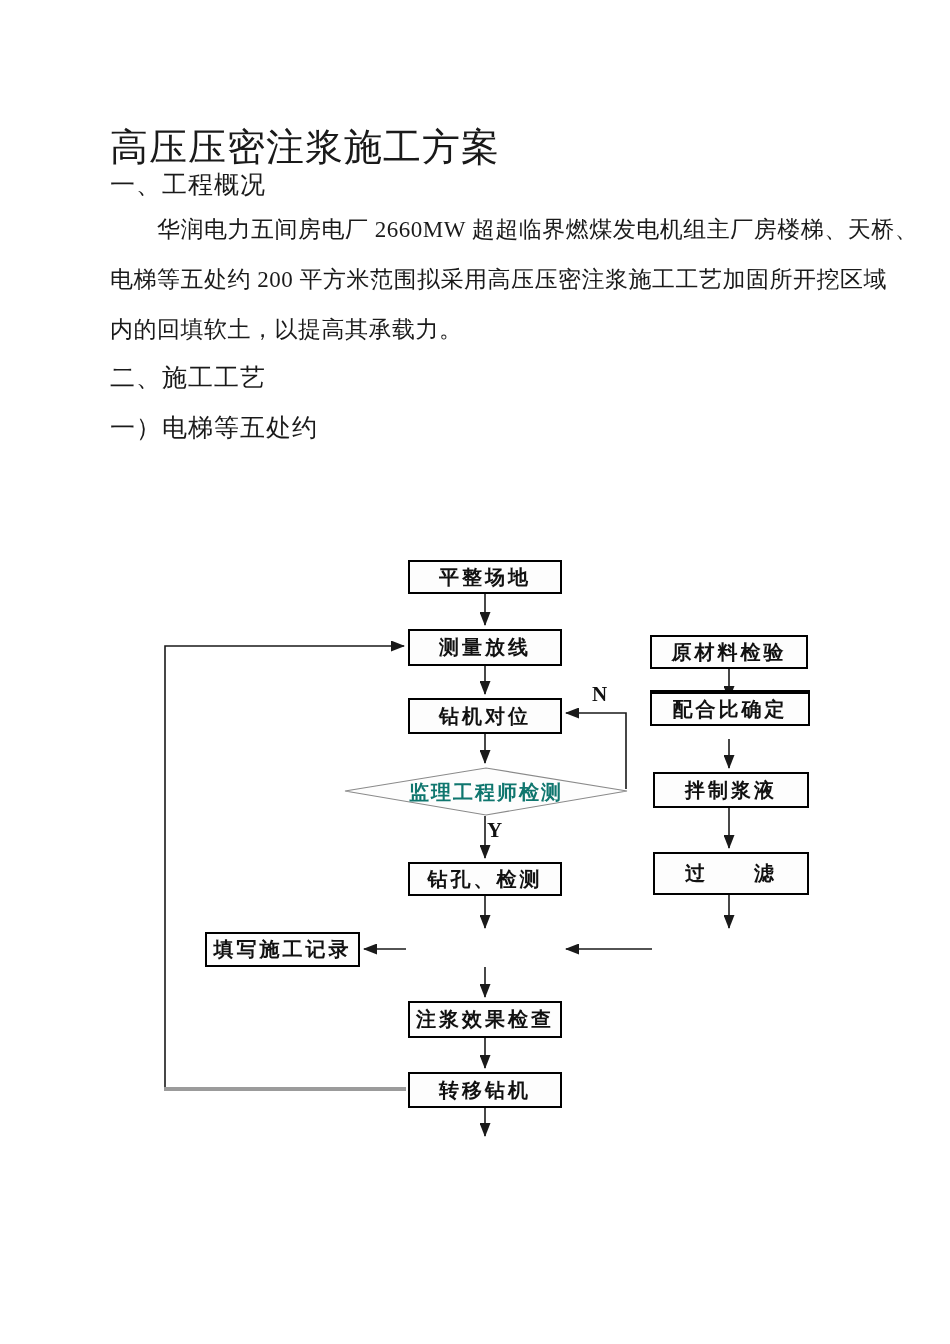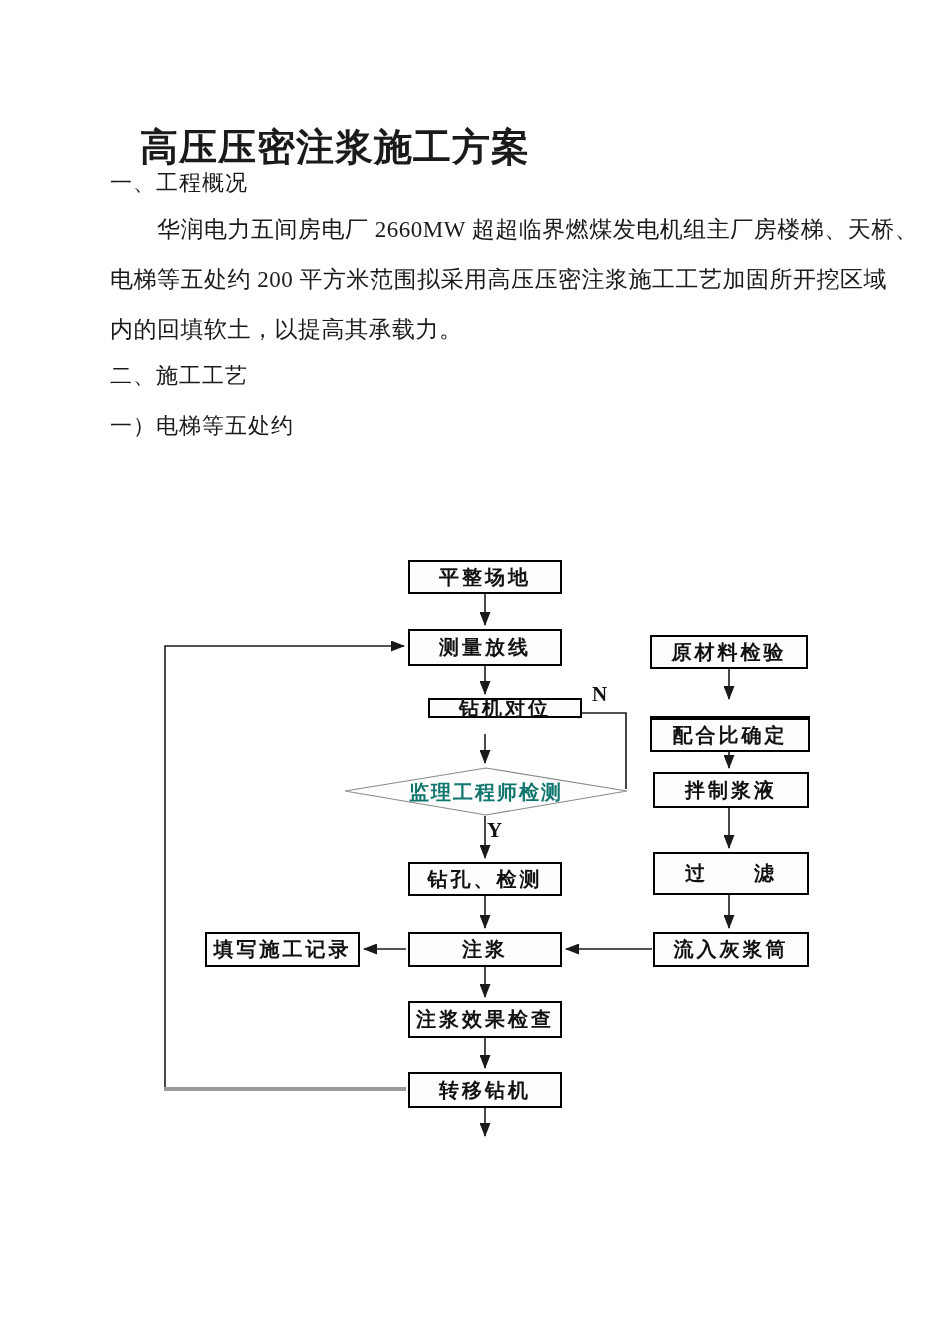--- a/index.html
+++ b/index.html
@@ -2,24 +2,24 @@
 <html><head>
 <meta charset="utf-8">
 <style>
   html,body{margin:0;padding:0;background:#fff;}
   .page{
     position:relative;width:950px;height:1344px;background:#ffffff;
     font-family:"Liberation Serif","DejaVu Serif",serif;color:#1a1a1a;overflow:hidden;
   }
   .doc-title{
     position:absolute;left:110px;top:97px;font-size:38px;letter-spacing:1px;
-    font-weight:bold;white-space:nowrap;margin-left:30px;
+    font-weight:normal;white-space:nowrap;
   }
   .h2{
-    position:absolute;left:110px;font-size:22px;white-space:nowrap;letter-spacing:1px;
+    position:absolute;left:110px;font-size:25px;white-space:nowrap;letter-spacing:1px;
   }
   .para-line{
     position:absolute;left:110px;width:740px;font-size:23px;line-height:32px;
     text-align:justify;text-align-last:justify;white-space:nowrap;letter-spacing:0.5px;
   }
   .para-line.last{text-align:right;text-align-last:left;}
   .para-line.first{text-indent:47px;}
   .flowchart{position:absolute;left:0;top:0;width:950px;height:1344px;}
   .connectors{position:absolute;left:0;top:0;}
   .node{
@@ -89,31 +89,29 @@
 
         <polyline points="626,789 626,713 566,713" marker-end="url(#ah)"></polyline>
 
         <polyline points="165,1091 165,646 404,646" marker-end="url(#ah)"></polyline>
       </g>
       <line x1="406" y1="1089" x2="164" y2="1089" stroke="#9b9b9b" stroke-width="4"></line>
     </svg>
 
     <div class="node" style="left:408px;top:560px;width:154px;height:34px">平整场地</div>
     <div class="node" style="left:408px;top:629px;width:154px;height:37px">测量放线</div>
-    <div class="node" style="left:428px;top:698px;width:154px;height:20px">钻机对位</div>
+    <div class="node" style="left:408px;top:698px;width:154px;height:36px">钻机对位</div>
     <div class="diamond-label">监理工程师检测</div>
     <div class="node" style="left:408px;top:862px;width:154px;height:34px">钻孔、检测</div>
-    <div class="node" style="left:408px;top:932px;width:154px;height:35px">注浆</div>
     <div class="node" style="left:408px;top:1001px;width:154px;height:37px">注浆效果检查</div>
     <div class="node" style="left:205px;top:932px;width:155px;height:35px">填写施工记录</div>
     <div class="node" style="left:408px;top:1072px;width:154px;height:36px">转移钻机</div>
 
     <div class="node" style="left:650px;top:635px;width:158px;height:34px">原材料检验</div>
-    <div class="node thick-top" style="left:650px;top:716px;width:160px;height:36px">配合比确定</div>
+    <div class="node thick-top" style="left:650px;top:690px;width:160px;height:36px">配合比确定</div>
     <div class="node" style="left:653px;top:772px;width:156px;height:36px">拌制浆液</div>
     <div class="node" style="left:653px;top:852px;width:156px;height:43px">过　　滤</div>
-    <div class="node" style="left:653px;top:932px;width:156px;height:35px">流入灰浆筒</div>
 
     <div class="edge-label n">N</div>
     <div class="edge-label y">Y</div>
   </div>
 
 </div>
 
 </body></html>

